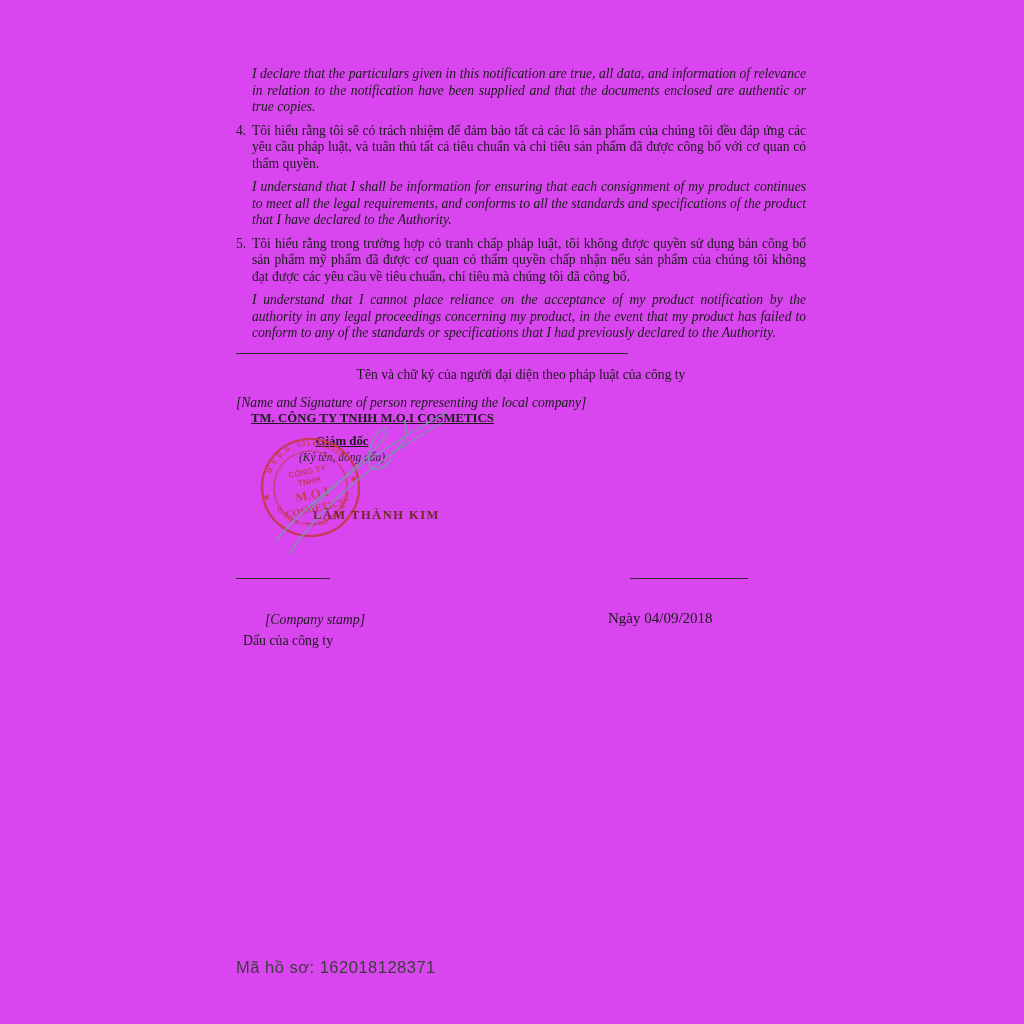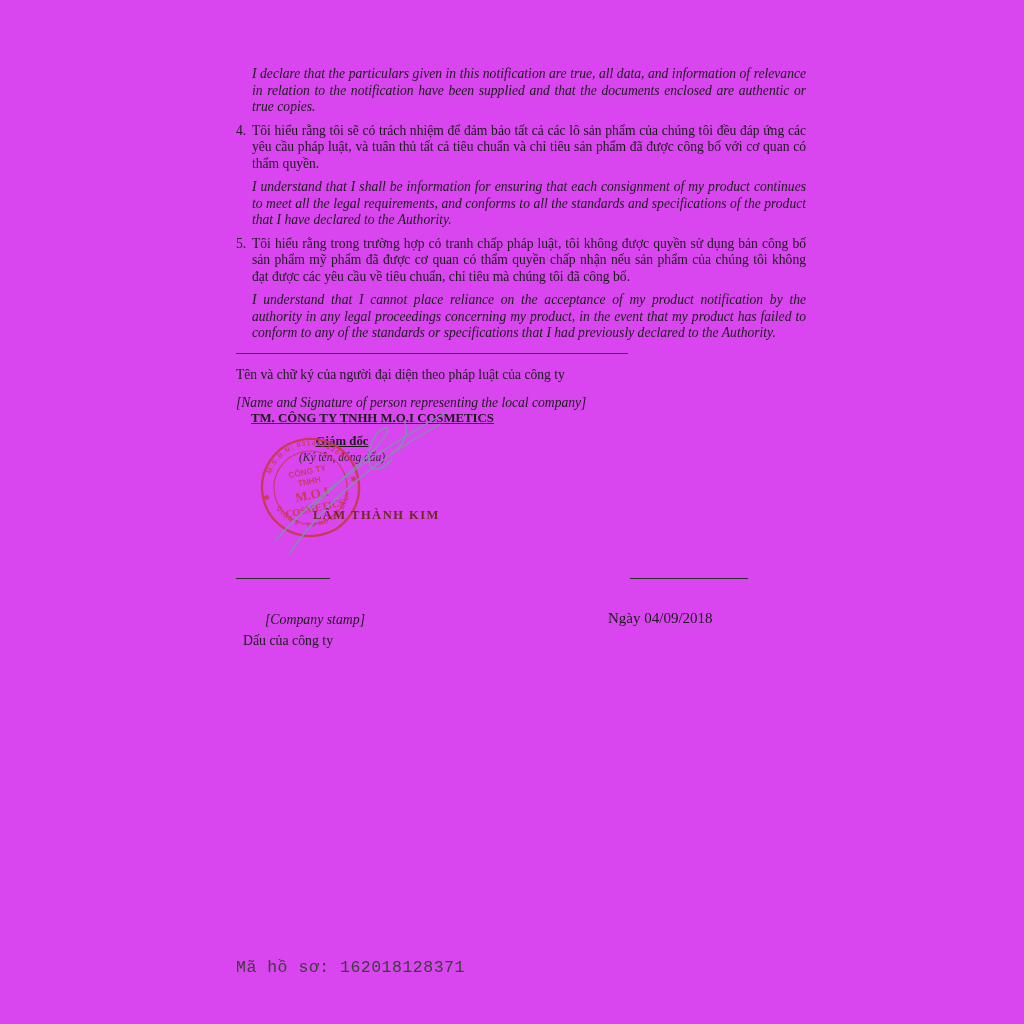--- a/index.html
+++ b/index.html
@@ -13,21 +13,21 @@
   }
   .para{margin:0 0 7px 0;text-align:justify;}
   .indent{padding-left:16px;}
   .en{font-style:italic;}
   .list-item{display:flex;margin:0 0 7px 0;}
   .list-num{flex:0 0 16px;}
   .list-text{flex:1;text-align:justify;}
   .divider{
     width:392px;height:0;border-top:1.6px solid #2a2a2a;margin:11px 0 0 0;
   }
-  .label-vi{margin:13px 0 0 0;}
+  .label-vi{margin:13px 0 0 0;text-align:center;}
   .label-en{margin:12px 0 0 0;font-style:italic;}
   .sig-head{
     position:absolute;left:251px;top:411px;width:182px;text-align:center;
     font-size:12.8px;line-height:15px;
   }
   .sig-company{font-weight:bold;text-decoration:underline;white-space:nowrap;}
   .sig-title{font-weight:bold;text-decoration:underline;margin-top:8px;}
   .sig-note{font-style:italic;font-size:11.5px;margin-top:1px;color:#2c2c2c;}
   .stamp-wrap{position:absolute;left:259px;top:436px;width:103px;height:103px;}
   .sign-strokes{position:absolute;left:245px;top:390px;width:230px;height:185px;pointer-events:none;}
@@ -35,21 +35,21 @@
     position:absolute;left:299px;top:508px;font-weight:bold;font-size:12.5px;
     letter-spacing:1.5px;color:#6e2a26;white-space:nowrap;margin-left:14px;
   }
   .line-left{position:absolute;left:236px;top:578px;width:94px;border-top:1.5px solid #2f2f2f;}
   .line-right{position:absolute;left:630px;top:578px;width:118px;border-top:1.5px solid #2f2f2f;}
   .stamp-label-vi{position:absolute;left:243px;top:588px;font-size:13.8px;margin-top:45px;}
   .stamp-label-en{position:absolute;left:265px;top:612px;font-size:13.8px;font-style:italic;}
   .date-line{position:absolute;left:608px;top:610px;font-size:15px;}
   .file-code{
     position:absolute;left:236px;top:958px;
-    font-family:Liberation Mono, monospace;font-size:16.5px;color:#3d3d3d;
+    font-family:Liberation Sans, sans-serif;font-size:16.5px;color:#3d3d3d;
     letter-spacing:0.5px;white-space:nowrap;
   }
   .stamp-svg text{font-weight:bold;}
 </style>
 </head>
 <body>
 
 <div class="page">
 
   <div class="doc-body">

